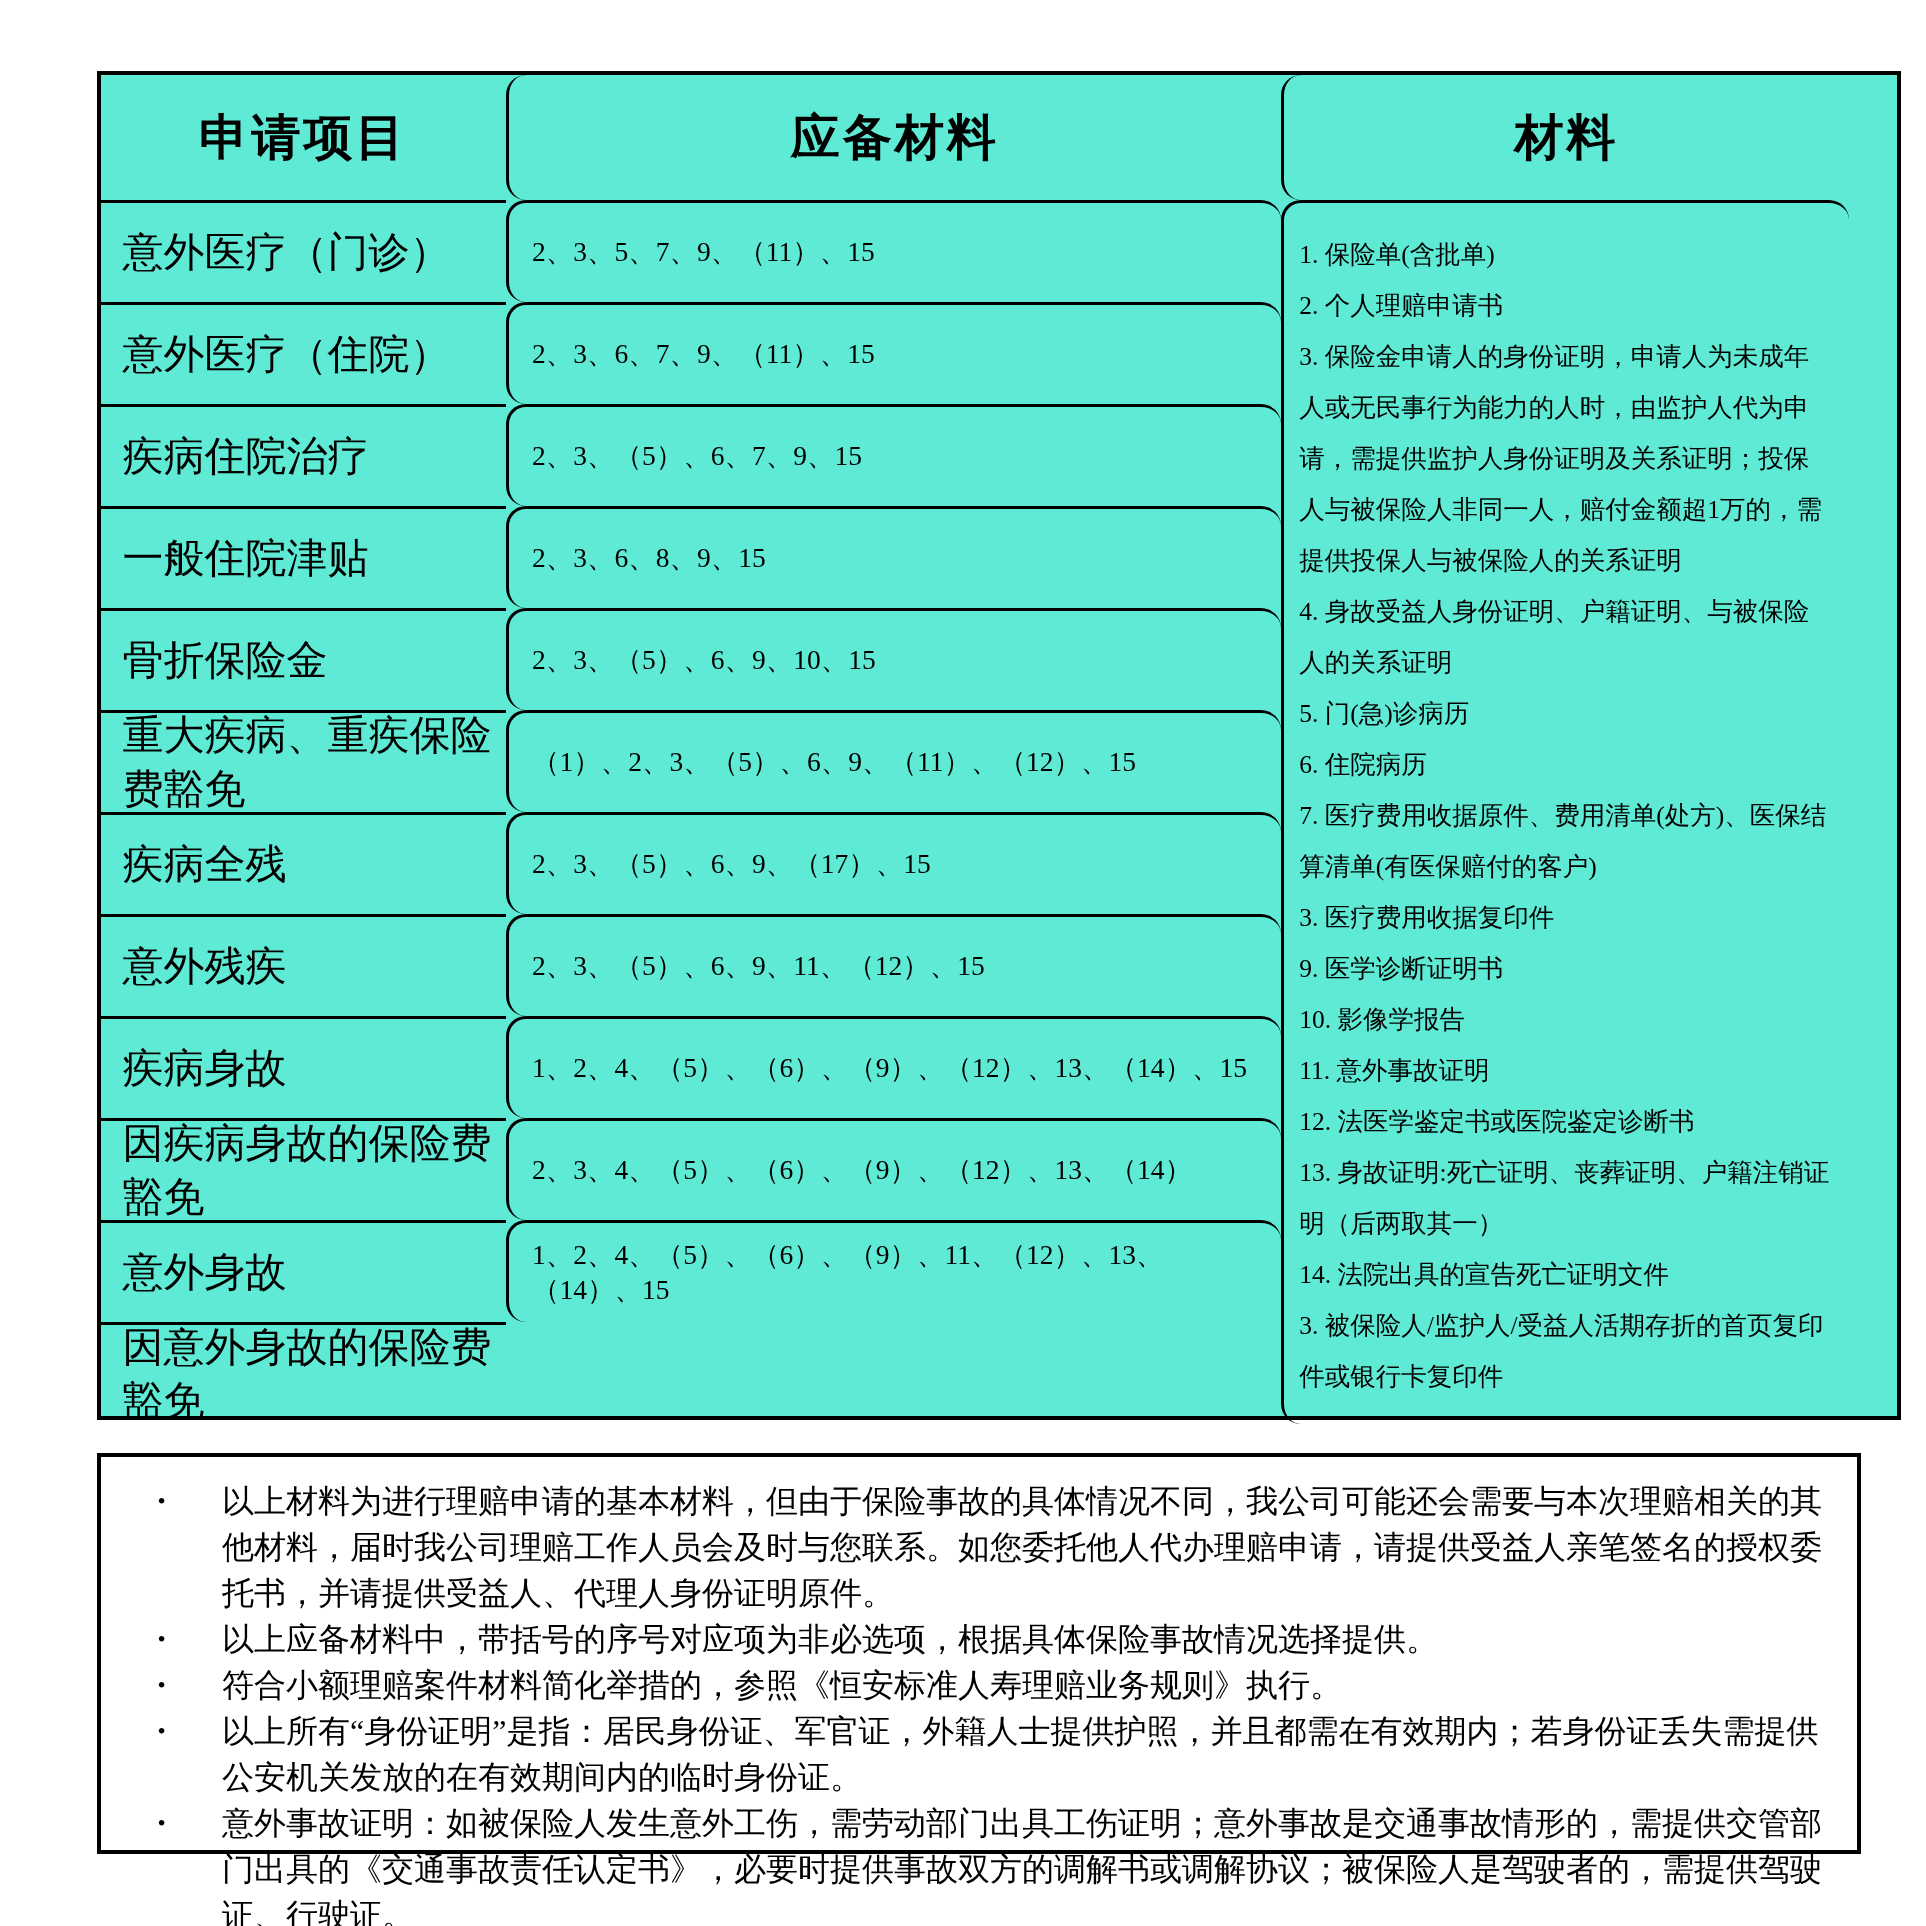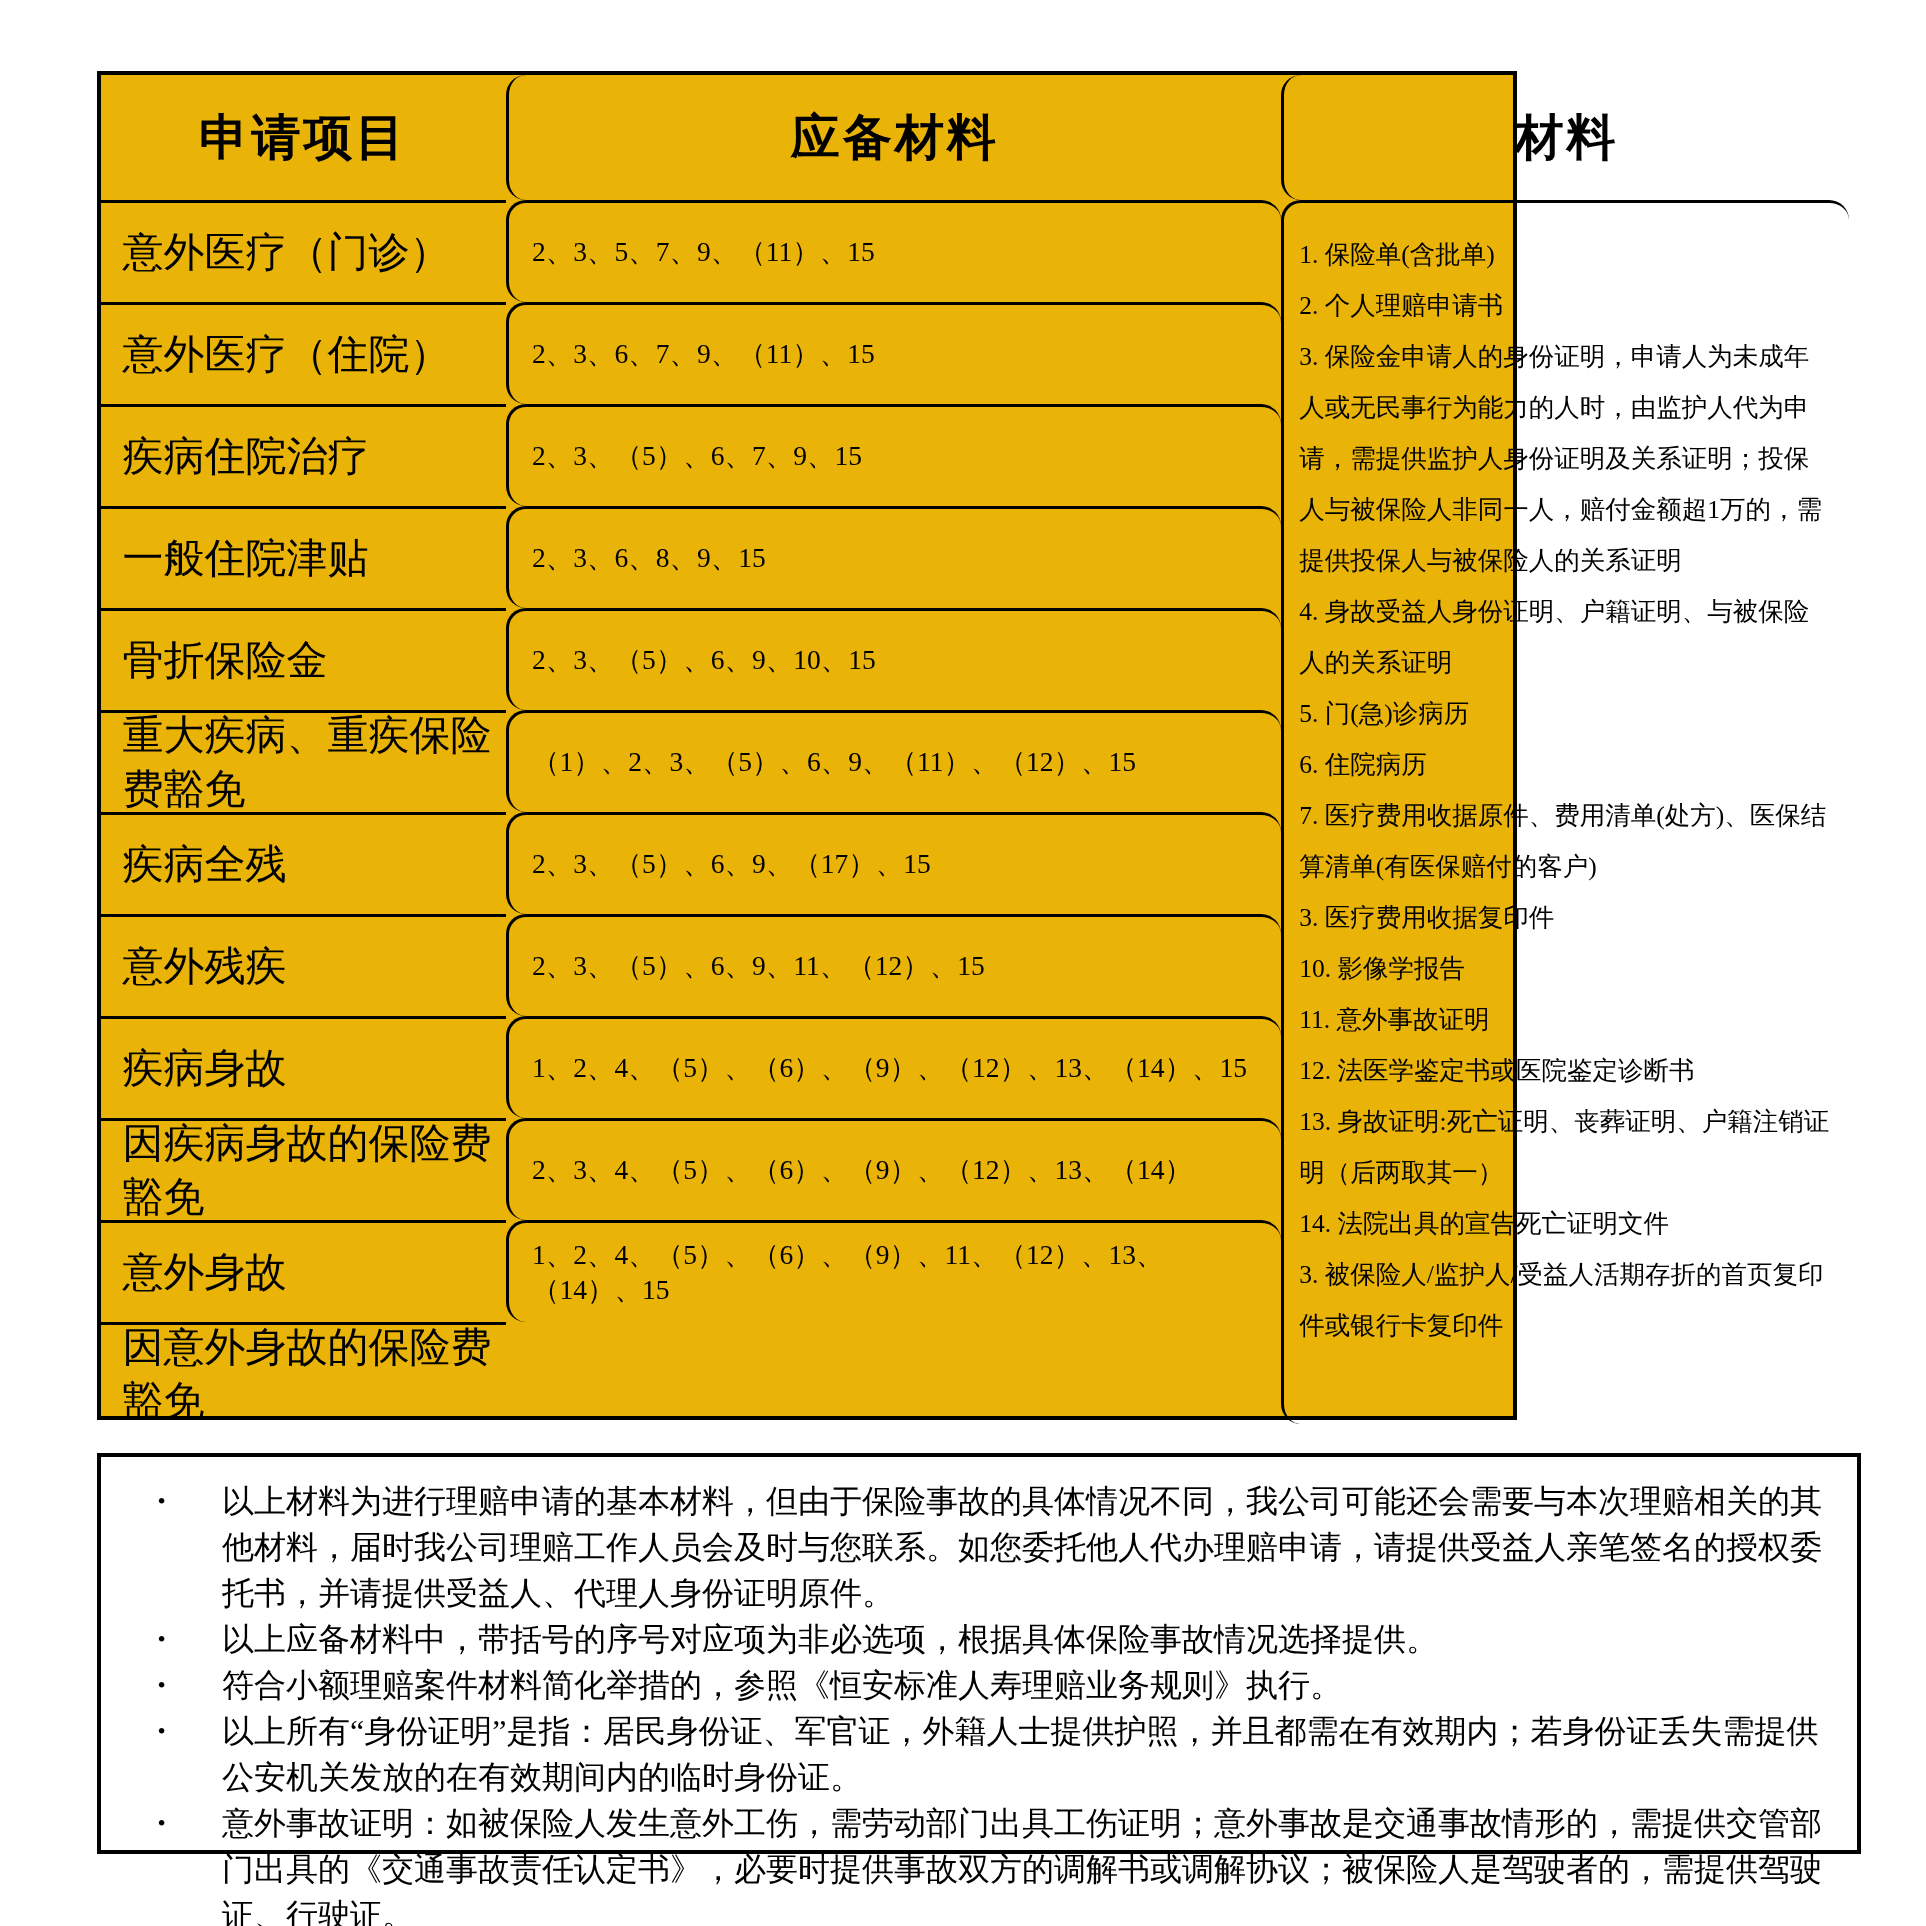--- a/index.html
+++ b/index.html
@@ -12,28 +12,28 @@
   body {
     width: 1926px;
     height: 1926px;
     position: relative;
   }
   
   .claims-table {
     position: absolute;
     left: 97px;
     top: 71px;
-    width: 1420px;
+    width: 1804px;
     height: 1349px;
     display: grid;
     grid-template-columns: 405px 775px 568px;
     grid-template-rows: 125px repeat(12, 102px);
     border: 4.6px solid #000;
     box-sizing: border-box;
-    background: #eab308;
+    background: #5eead4;
   }
   .cell {
     box-sizing: border-box;
     overflow: hidden;
   }
   .bt { border-top: 3.1px solid #000; }
   .bl { border-left: 3.1px solid #000; border-radius: 20px; }
   .th {
     display: flex;
     align-items: center;
@@ -101,20 +101,21 @@
 
   <div class="cell legend-cell bl bt">
     <p>1. 保险单(含批单)</p>
     <p>2. 个人理赔申请书</p>
     <p>3. 保险金申请人的身份证明，申请人为未成年人或无民事行为能力的人时，由监护人代为申请，需提供监护人身份证明及关系证明；投保人与被保险人非同一人，赔付金额超1万的，需提供投保人与被保险人的关系证明</p>
     <p>4. 身故受益人身份证明、户籍证明、与被保险人的关系证明</p>
     <p>5. 门(急)诊病历</p>
     <p>6. 住院病历</p>
     <p>7. 医疗费用收据原件、费用清单(处方)、医保结算清单(有医保赔付的客户)</p>
     <p>3. 医疗费用收据复印件</p>
+    <p>9. 医学诊断证明书</p>
     <p>10. 影像学报告</p>
     <p>11. 意外事故证明</p>
     <p>12. 法医学鉴定书或医院鉴定诊断书</p>
     <p>13. 身故证明:死亡证明、丧葬证明、户籍注销证明（后两取其一）</p>
     <p>14. 法院出具的宣告死亡证明文件</p>
     <p>3. 被保险人/监护人/受益人活期存折的首页复印件或银行卡复印件</p>
   </div>
 
   <div class="cell item-cell bt">意外医疗（门诊）</div>
   <div class="cell mat-cell bl bt">2、3、5、7、9、（11）、15</div>

